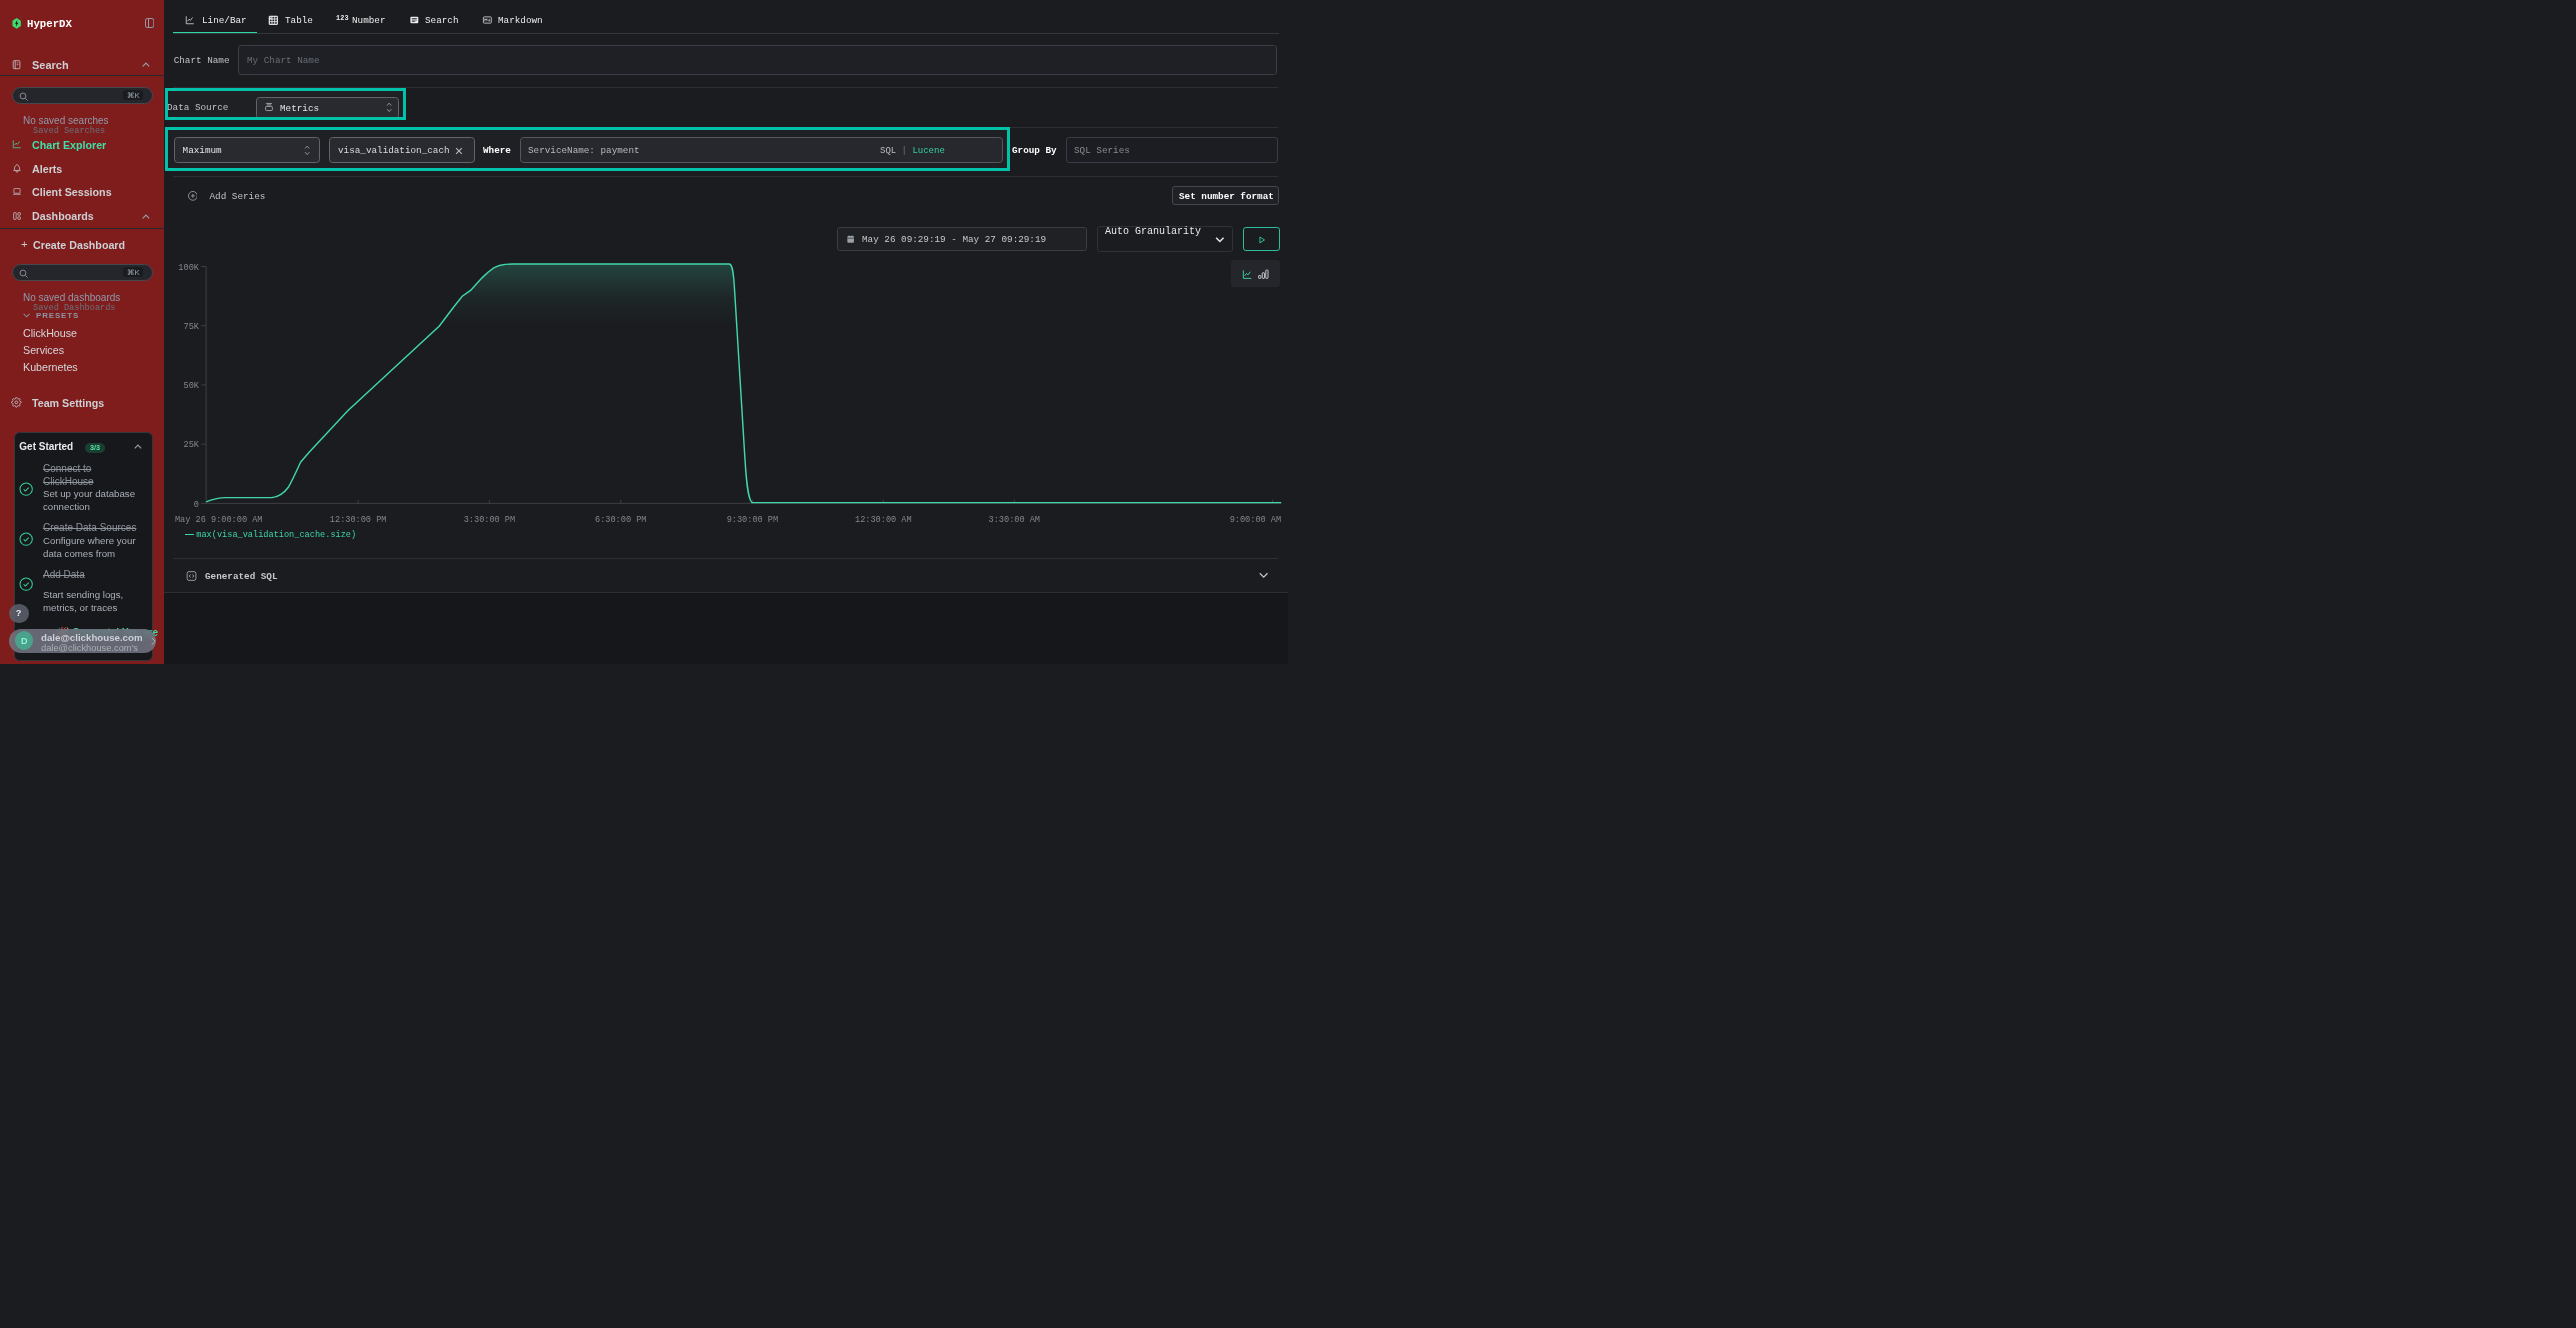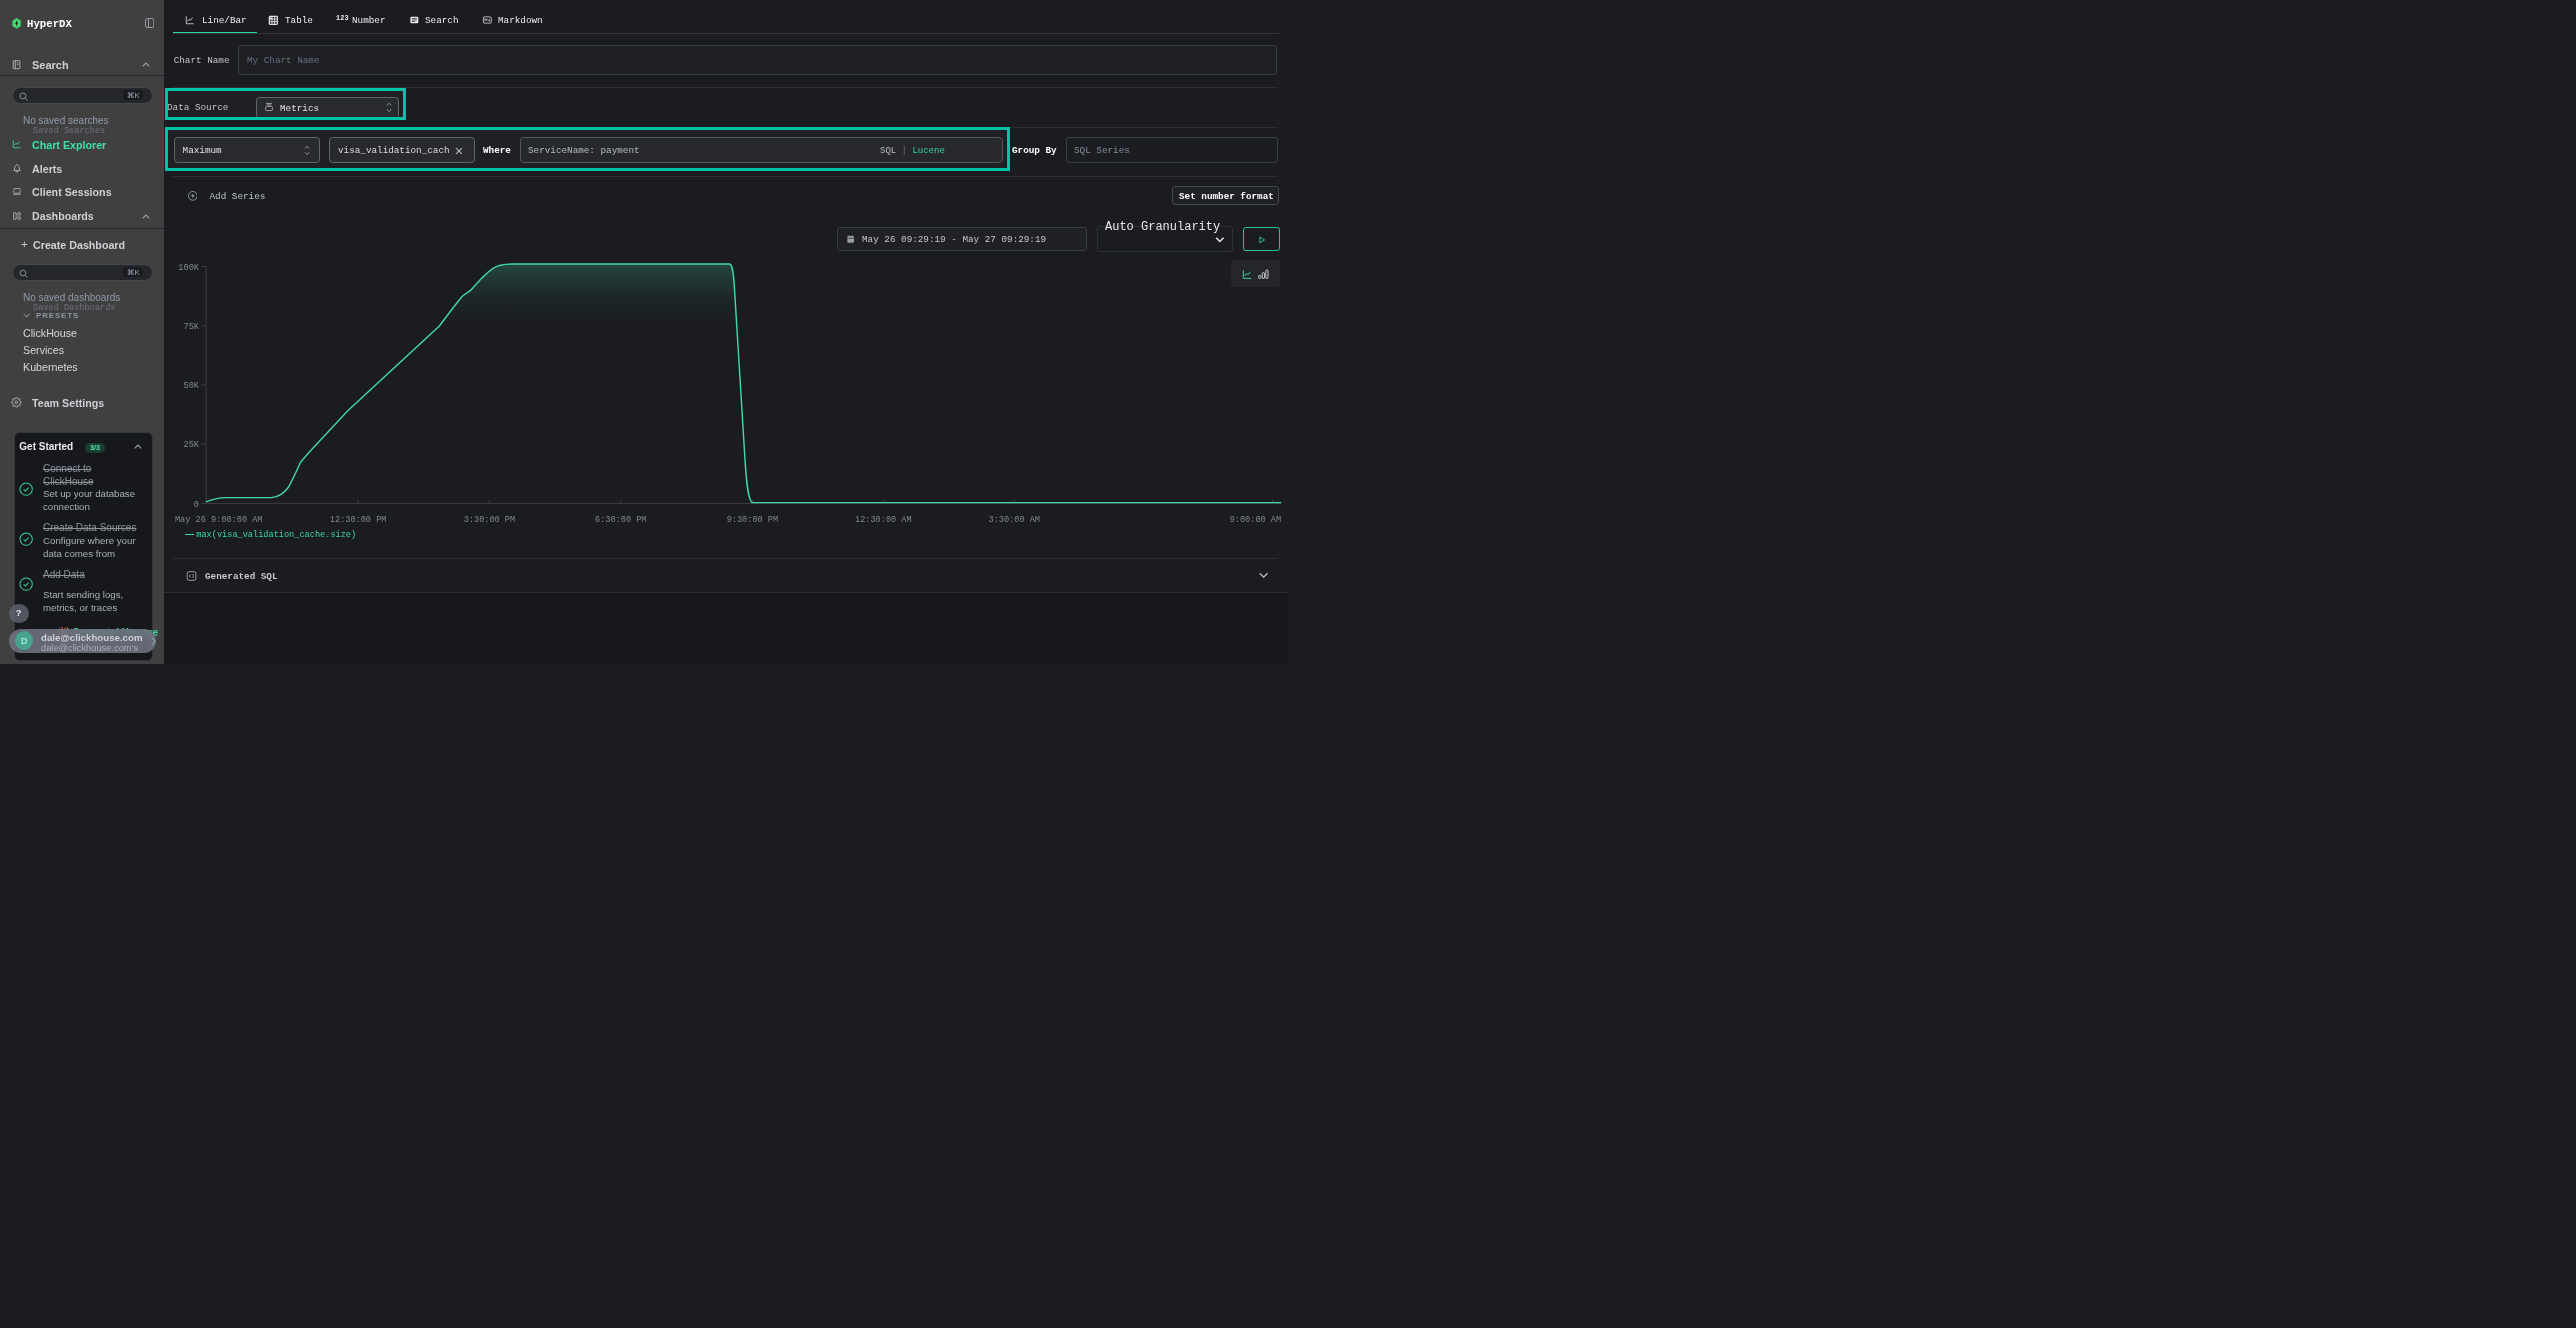--- a/index.html
+++ b/index.html
@@ -4,21 +4,21 @@
 <style>
   * { margin:0; padding:0; box-sizing:border-box; }
   html,body { width:1288px; height:664px; overflow:hidden; background:#1b1c20;
     font-family:"Liberation Mono", monospace; }
   .abs { position:absolute; }
   .mono { font-family:"Liberation Mono", monospace; }
   .sans { font-family:"Liberation Sans", sans-serif; }
 
   
   #sidebar { position:absolute; left:0; top:0; width:164px; height:664px;
-    background:#404040; z-index:5; }
+    background:#7f1d1d; z-index:5; }
   .sb-divider { position:absolute; left:0; width:164px; height:0.7px; background:#26282d; }
   .navtext { font-family:"Liberation Sans", sans-serif; font-size:10.7px; font-weight:600;
     color:#ccd0d4; }
   .pill-input { position:absolute; left:12px; width:141px; height:17px;
     border:0.7px solid #45494f; border-radius:8.6px; background:#25262b; }
   .pill-input .ph { position:absolute; left:20px; top:3.2px; font-size:8.6px; color:#6b717c;margin-top:35px; }
   .kbd { position:absolute; right:8.6px; top:2.1px; background:#1a1b1f; border-radius:3.6px;
     font-size:7.9px; color:#96a0ad; padding:0.7px 3.6px; font-family:"Liberation Sans",sans-serif; }
 
   
@@ -264,21 +264,21 @@
   <div class="input" style="left:673px;top:227px;width:250px;height:24px;background:#202125"></div>
   <svg class="abs" style="left:682px;top:234px" width="9.3" height="10" viewBox="0 0 24 24" fill="none">
     <rect x="3.5" y="4.5" width="17" height="17" rx="2.5" fill="#99a0a8"></rect>
     <line x1="3.5" y1="10" x2="20.5" y2="10" stroke="#1a1b1e" stroke-width="1.6"></line>
     <line x1="8" y1="2.5" x2="8" y2="6" stroke="#99a0a8" stroke-width="2"></line>
     <line x1="16" y1="2.5" x2="16" y2="6" stroke="#99a0a8" stroke-width="2"></line>
   </svg>
   <div class="abs label" style="left:698px;top:234px;color:#c6c8cb">May 26 09:29:19 - May 27 09:29:19</div>
 
   <div class="abs" style="left:933px;top:226px;width:136px;height:26px;border:0.7px solid #2e3136;border-radius:2.9px"></div>
-  <div class="abs label" style="left:941px;top:220px;color:#e8e9eb;font-size:12px">Auto Granularity</div>
+  <div class="abs label" style="left:941px;top:226px;color:#e8e9eb;font-size:10px">Auto Granularity</div>
   <svg class="abs" style="left:1051px;top:236px" width="9.7" height="7.2" viewBox="0 0 13 9" fill="none" stroke="#dfe1e4" stroke-width="2.2">
     <path d="M1.5 2 L6.5 7 L11.5 2"></path>
   </svg>
 
   <div class="abs" style="left:1079px;top:227px;width:37px;height:24px;border:0.7px solid #2bbf9e;border-radius:2.9px"></div>
   <svg class="abs" style="left:1095px;top:236px" width="6.4" height="7.9" viewBox="0 0 11 13" fill="none" stroke="#2fd3ab" stroke-width="1.5">
     <path d="M1.5 1.5 L9.5 6.5 L1.5 11.5 Z"></path>
   </svg>
 
   <div class="abs" style="left:1067px;top:260px;width:49px;height:27px;background:#24262b;border-radius:3.6px"></div>

